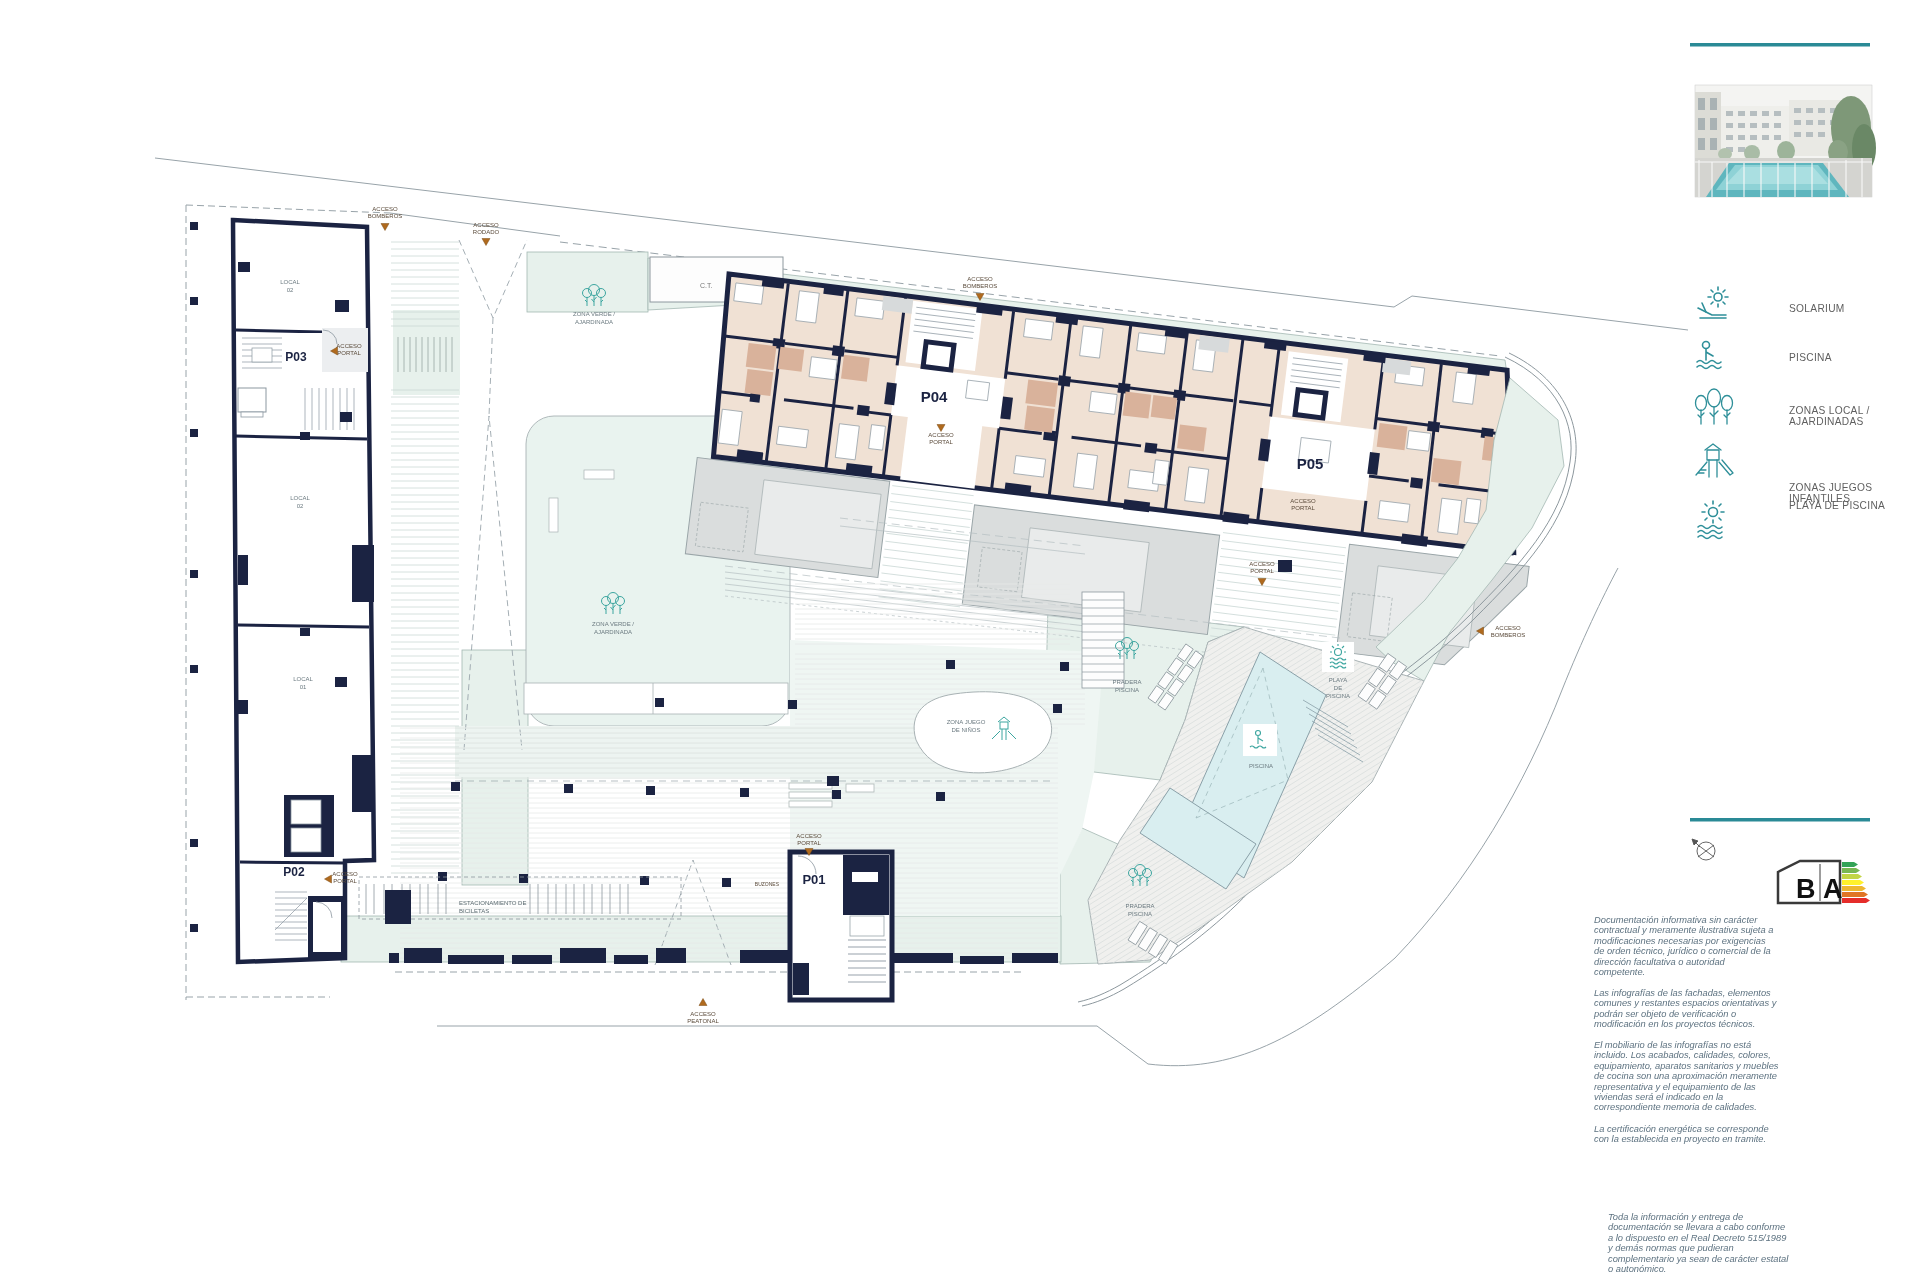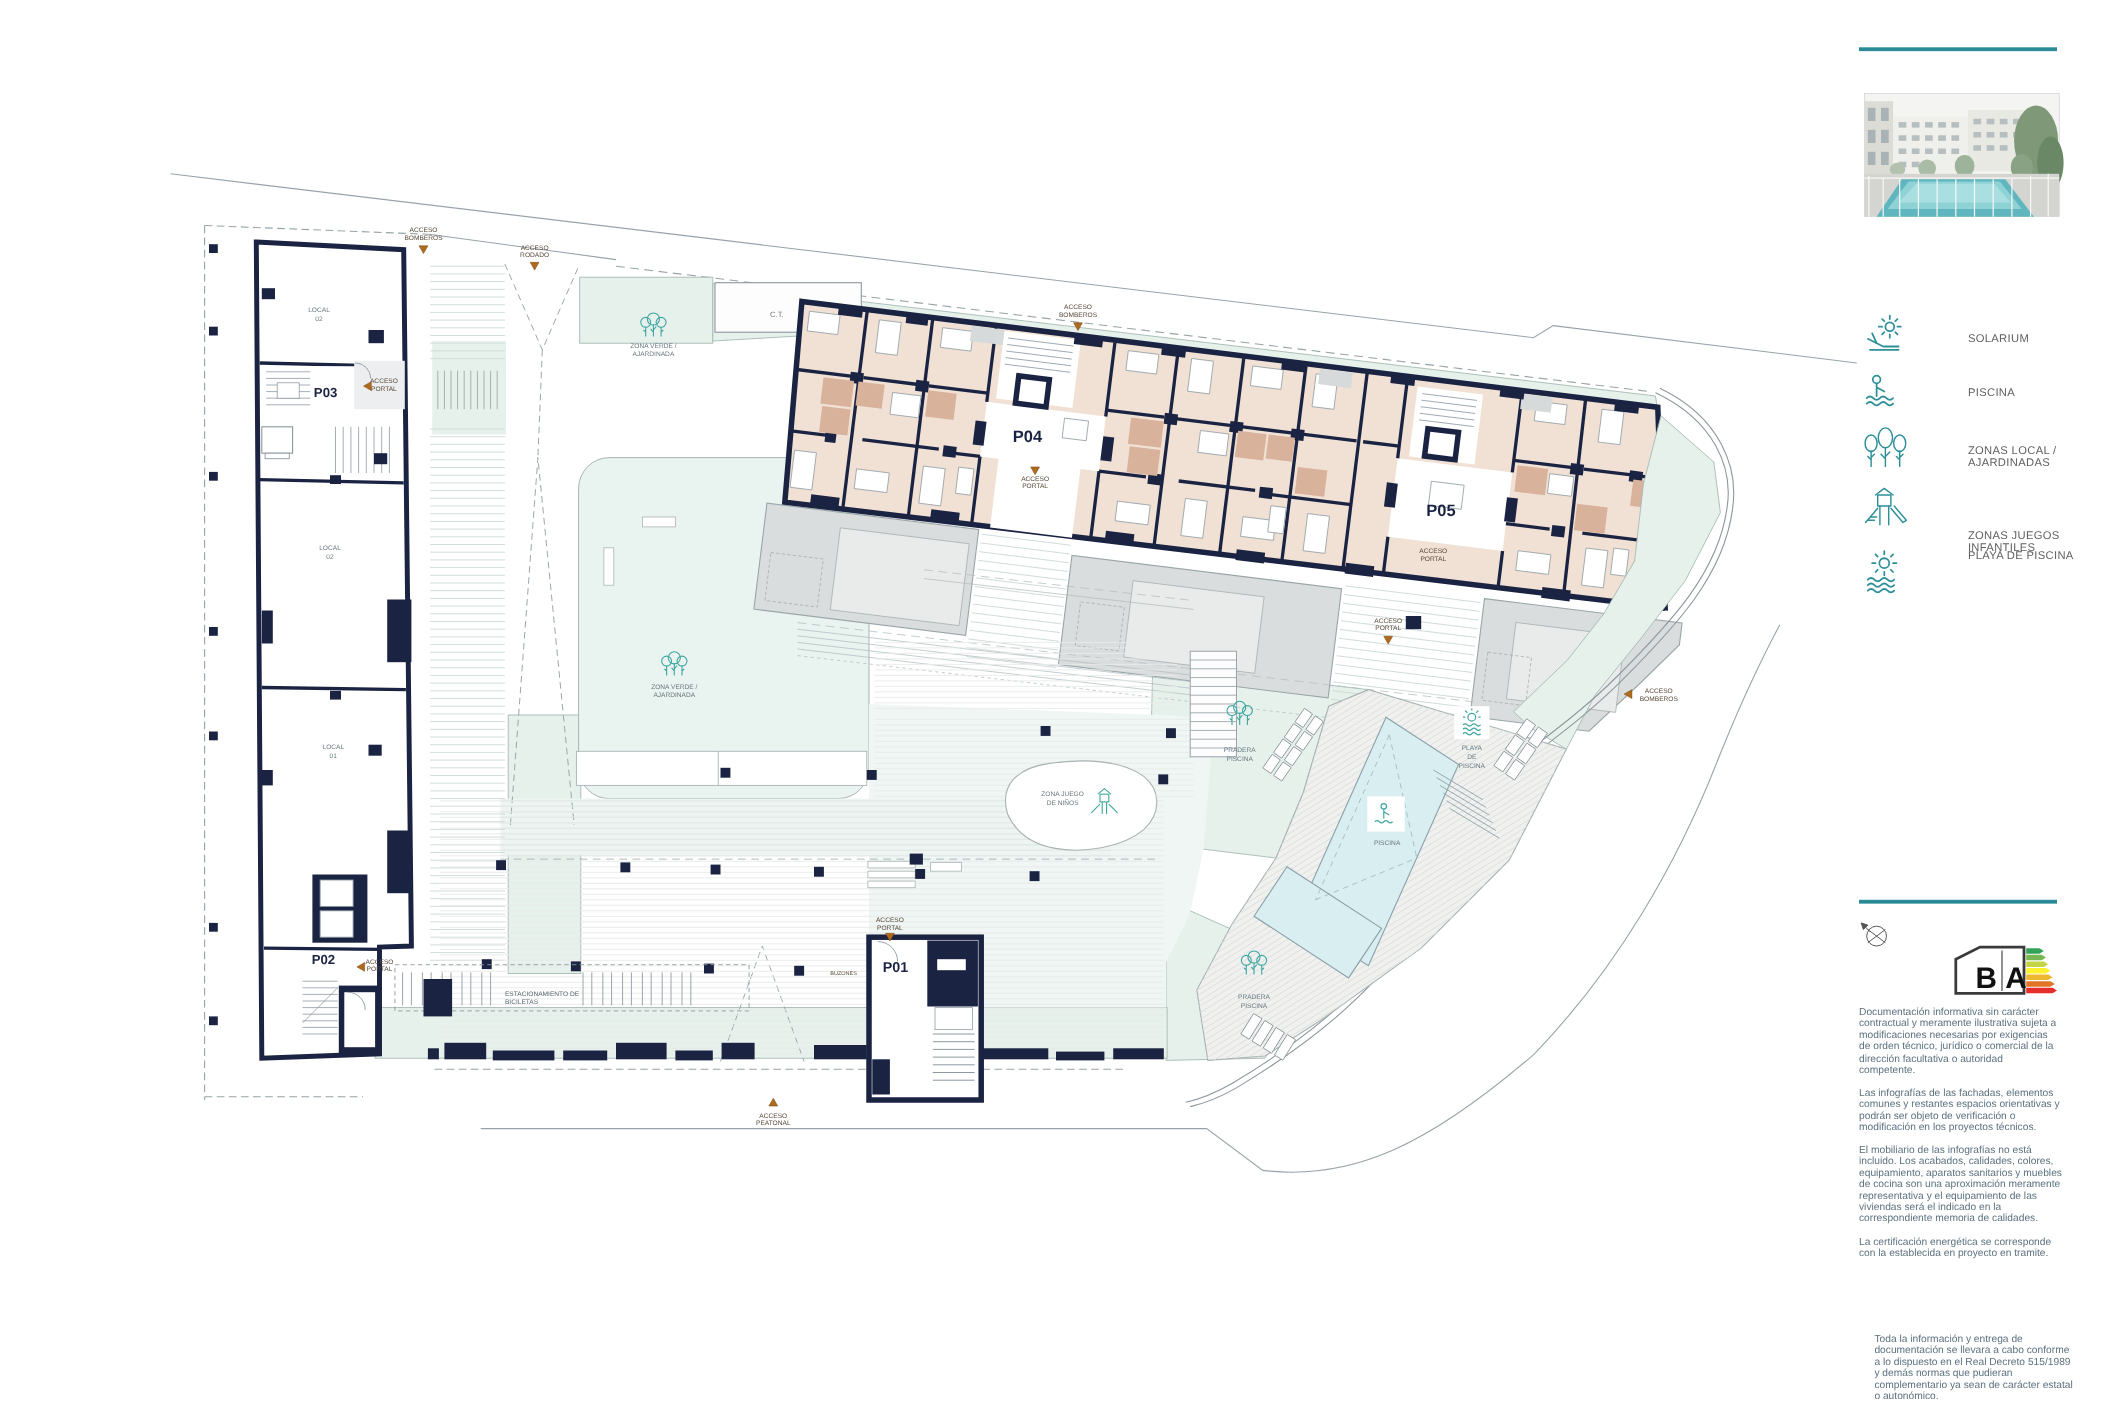--- a/index.html
+++ b/index.html
@@ -1,20 +1,20 @@
 <!DOCTYPE html>
 <html><head>
 <meta charset="utf-8">
 <style>
   html,body{margin:0;padding:0;background:#ffffff;width:1920px;height:1280px;overflow:hidden;}
   *{box-sizing:border-box;}
   body{font-family:"Liberation Sans", sans-serif;}
   .abs{position:absolute;}
   #page{position:relative;width:1920px;height:1280px;background:#fff;}
-  .sidetxt{position:absolute;left:1690px;width:200px;color:#5d7280;font-size:9.3px;line-height:10.4px;font-family:"Liberation Sans",sans-serif;white-space:nowrap;}
+  .sidetxt{position:absolute;left:1594px;width:200px;color:#5d7280;font-size:9.3px;line-height:10.4px;font-family:"Liberation Sans",sans-serif;white-space:nowrap;font-style:italic;}
   .legend{position:absolute;left:1741px;color:#5f5f5f;font-size:10.2px;letter-spacing:0.3px;margin-left:48px;}
 </style>
 </head>
 <body>
 <div id="page">
 <svg class="abs" style="left:0;top:0" width="1920" height="1280" viewBox="0 0 1920 1280">
 
 <g id="plan">
 
 <g stroke="#98a3a9" stroke-width="1" fill="none">

